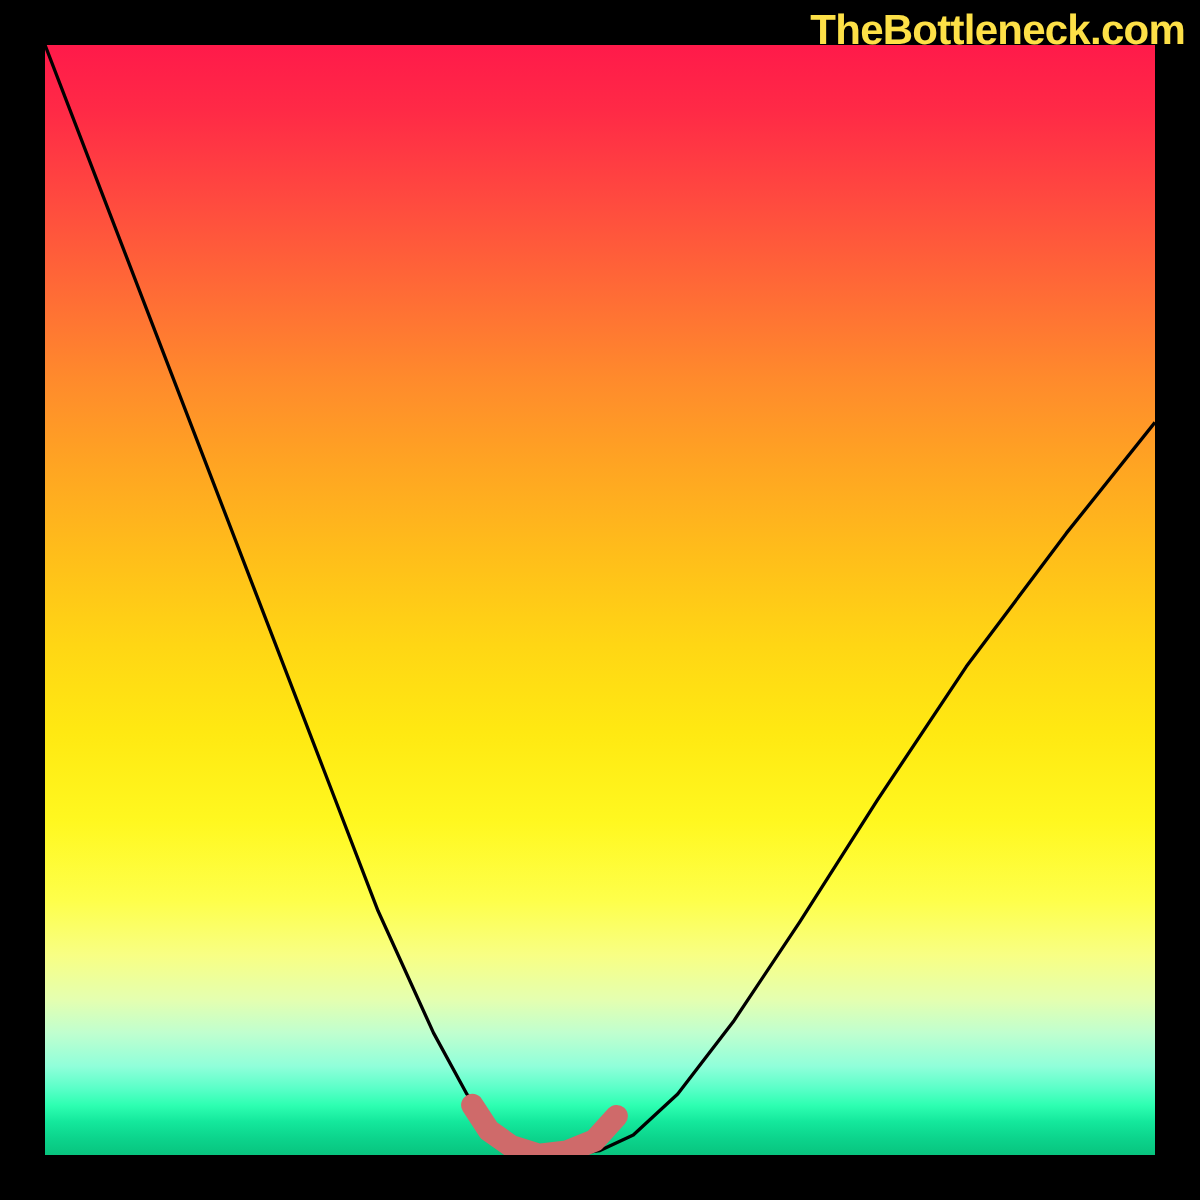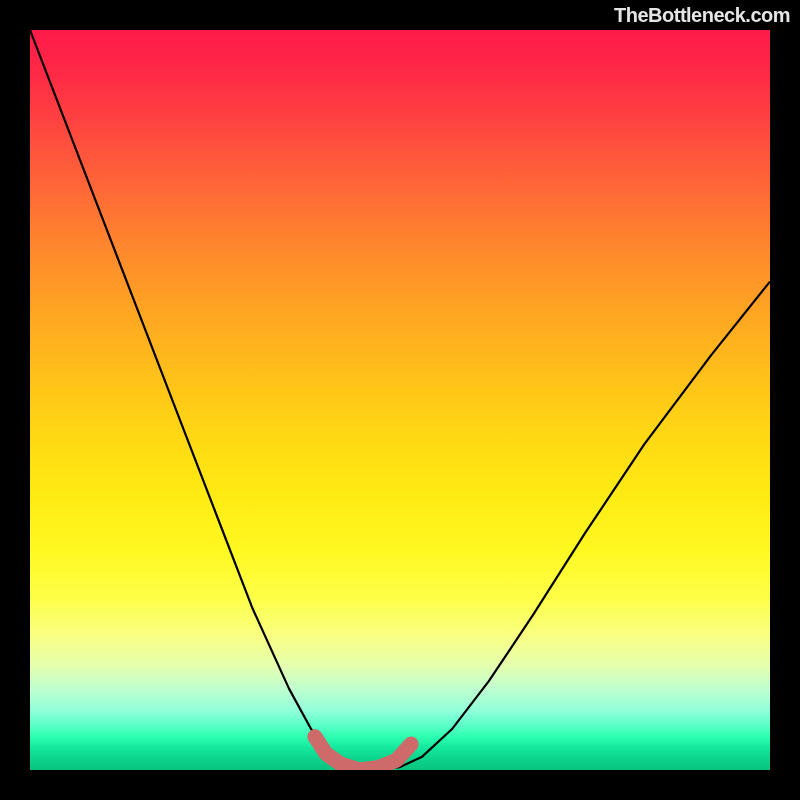--- a/index.html
+++ b/index.html
@@ -8,23 +8,23 @@
     position: relative;
     width: 800px;
     height: 800px;
     background: #000;
   }
   .watermark {
     position: absolute;
     top: 4px;
     right: 10px;
     font-family: Arial, Helvetica, sans-serif;
-    font-size: 20px;
+    font-size: 28px;
     font-weight: 600;
-    color: #e5e5e5;
+    color: #fde047;
     letter-spacing: -0.5px;
     z-index: 10;
   }
   .plot-area {
     position: absolute;
     left: 30px;
     top: 30px;
     width: 740px;
     height: 740px;
     overflow: hidden;

